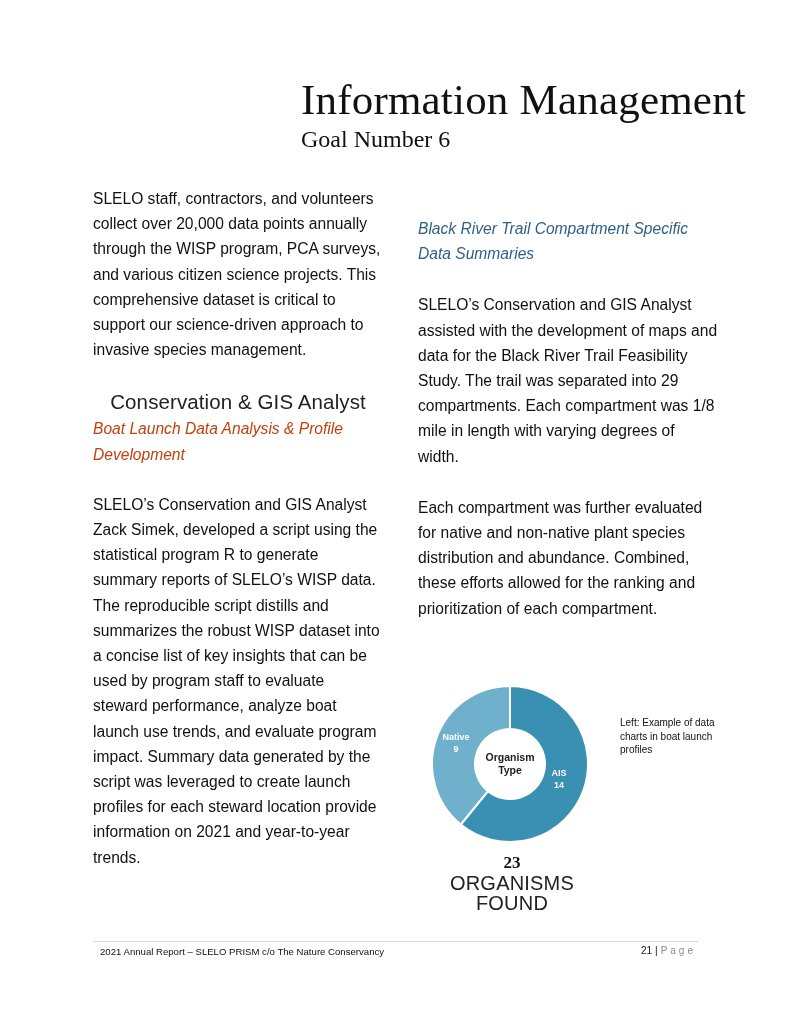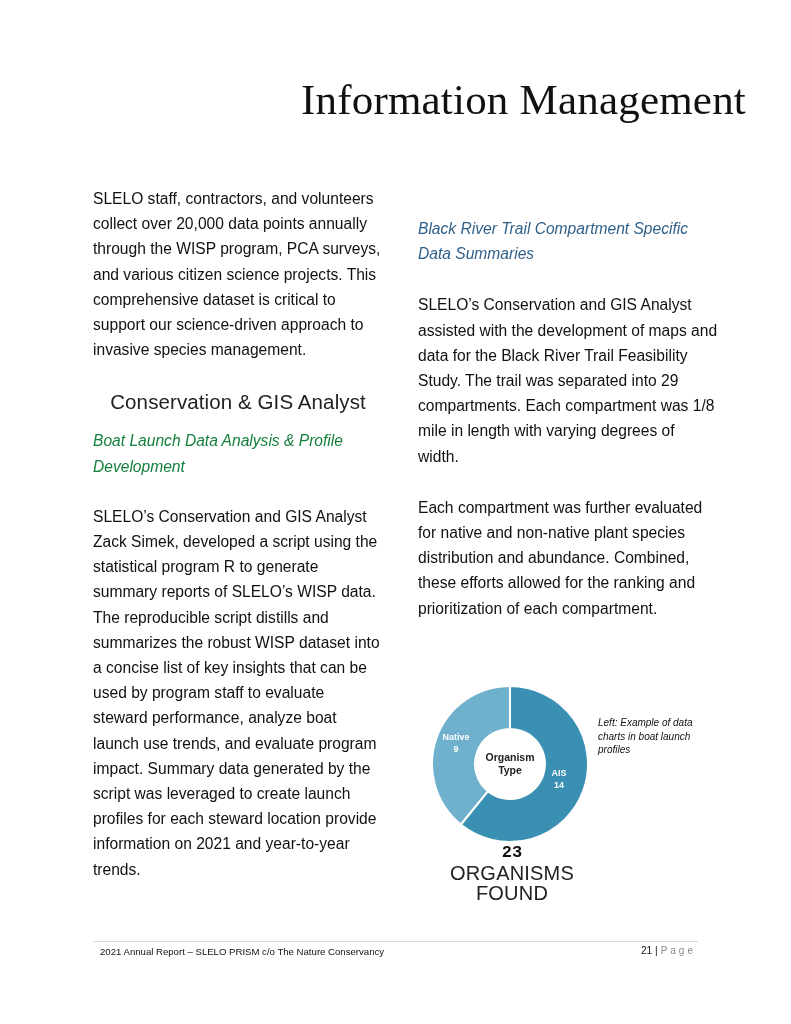--- a/index.html
+++ b/index.html
@@ -9,44 +9,45 @@
     .title-block { position: absolute; right: 45px; top: 74px; text-align: left; }
     .title { font-family: "Liberation Serif", "DejaVu Serif", serif; font-size: 43px; font-weight: normal; color: #111; line-height: 52px; letter-spacing: 0.2px; }
     .subtitle { font-family: "Liberation Serif", "DejaVu Serif", serif; font-size: 24px; color: #111; line-height: 28px; margin-top: -1px; }
 
     .col { position: absolute; font-family: "Liberation Sans", sans-serif; font-size: 15.6px; line-height: 25.2px; color: #111; }
     .col-left { left: 93px; top: 186px; width: 290px; }
     .col-right { left: 418px; top: 216px; width: 300px; }
 
     .para { margin: 0; }
     .section-heading { font-family: "Liberation Sans", sans-serif; font-size: 20.5px; font-weight: normal; color: #222; margin-top: 26px; line-height: 28px; letter-spacing: 0.1px; text-align: center; }
-    .subhead { font-style: italic; color: #15803d; margin-top: 12px; }
+    .subhead { font-style: italic; color: #c2410c; }
     .subhead-right { font-style: italic; color: #2e5f8a; }
     .gap { height: 25px; }
     .gap-small { height: 26px; }
 
     .chart { position: absolute; left: 425px; top: 684px; width: 170px; height: 160px; }
     .chart svg { display: block; }
     .chart-total { position: absolute; left: 412px; top: 843px; width: 200px; text-align: center; }
-    .chart-total-num { font-family: Liberation Mono, monospace; font-weight: bold; font-size: 17px; color: #111; line-height: 20px; }
+    .chart-total-num { font-family: Liberation Serif, serif; font-weight: bold; font-size: 17px; color: #111; line-height: 20px; margin-top: 10px; }
     .chart-total-label { font-family: "Liberation Sans", sans-serif; font-size: 20px; color: #222; line-height: 20px; letter-spacing: 0.2px; }
 
-    .caption { position: absolute; left: 598px; top: 716px; width: 95px; font-family: "Liberation Sans", sans-serif; font-style: italic; font-size: 10px; line-height: 13.5px; color: #111; }
+    .caption { position: absolute; left: 620px; top: 716px; width: 95px; font-family: "Liberation Sans", sans-serif; font-size: 10px; line-height: 13.5px; color: #111; }
 
     .footer-rule { position: absolute; left: 93px; top: 941px; width: 605px; height: 1px; background: #d9d9d9; }
     .footer-left { position: absolute; left: 100px; top: 946px; font-family: "Liberation Sans", sans-serif; font-size: 9.6px; color: #111; }
     .footer-right { position: absolute; right: 95px; top: 945px; font-family: "Liberation Sans", sans-serif; font-size: 10px; color: #111; }
     .footer-right .sep { margin: 0 3px; }
     .footer-right .pg-word { color: #8a8a8a; letter-spacing: 3px; }
   </style>
 </head>
 <body>
 
 <div class="title-block">
   <div class="title">Information Management</div>
+  <div class="subtitle">Goal Number 6</div>
 </div>
 
 <div class="col col-left">
   <p class="para">SLELO staff, contractors, and volunteers collect over 20,000 data points annually through the WISP program, PCA surveys, and various citizen science projects. This comprehensive dataset is critical to support our science-driven approach to invasive species management.</p>
   <h2 class="section-heading">Conservation &amp; GIS Analyst</h2>
   <p class="para subhead">Boat Launch Data Analysis &amp; Profile Development</p>
   <div class="gap"></div>
   <p class="para">SLELO’s Conservation and GIS Analyst Zack Simek, developed a script using the statistical program R to generate summary reports of SLELO’s WISP data. The reproducible script distills and summarizes the robust WISP dataset into a concise list of key insights that can be used by program staff to evaluate steward performance, analyze boat launch use trends, and evaluate program impact. Summary data generated by the script was leveraged to create launch profiles for each steward location provide information on 2021 and year-to-year trends.</p>
 </div>
 

